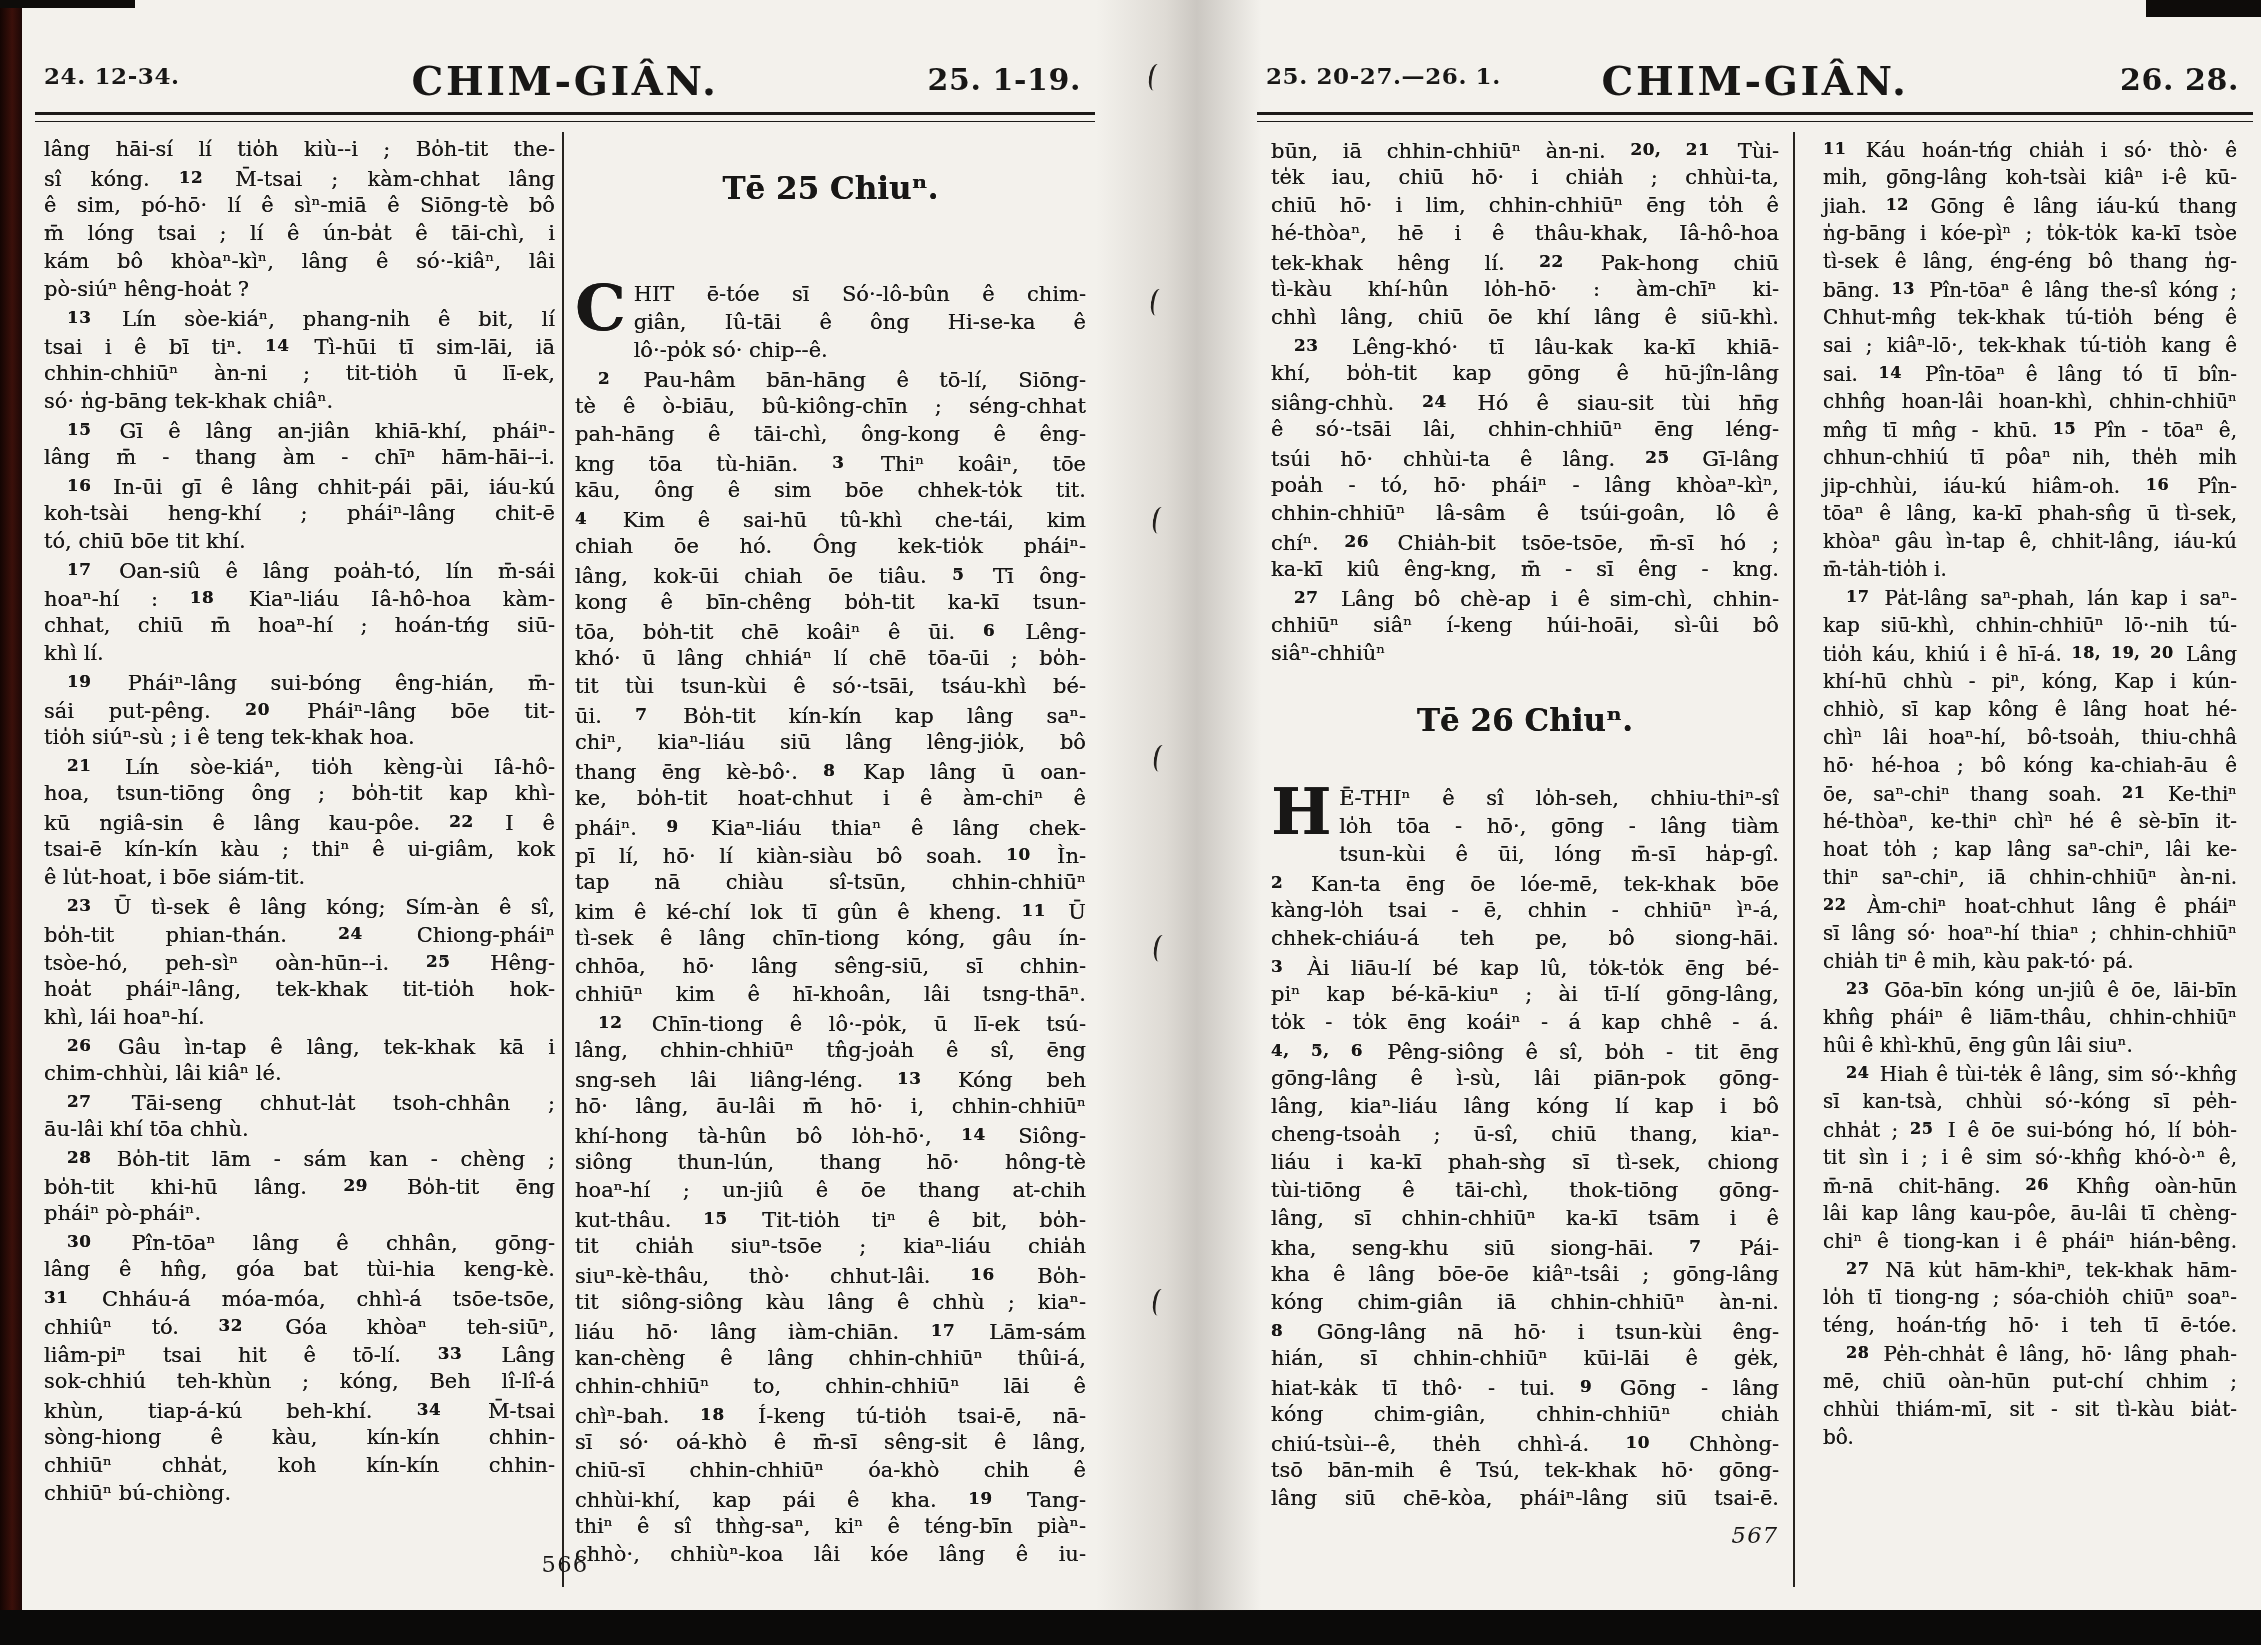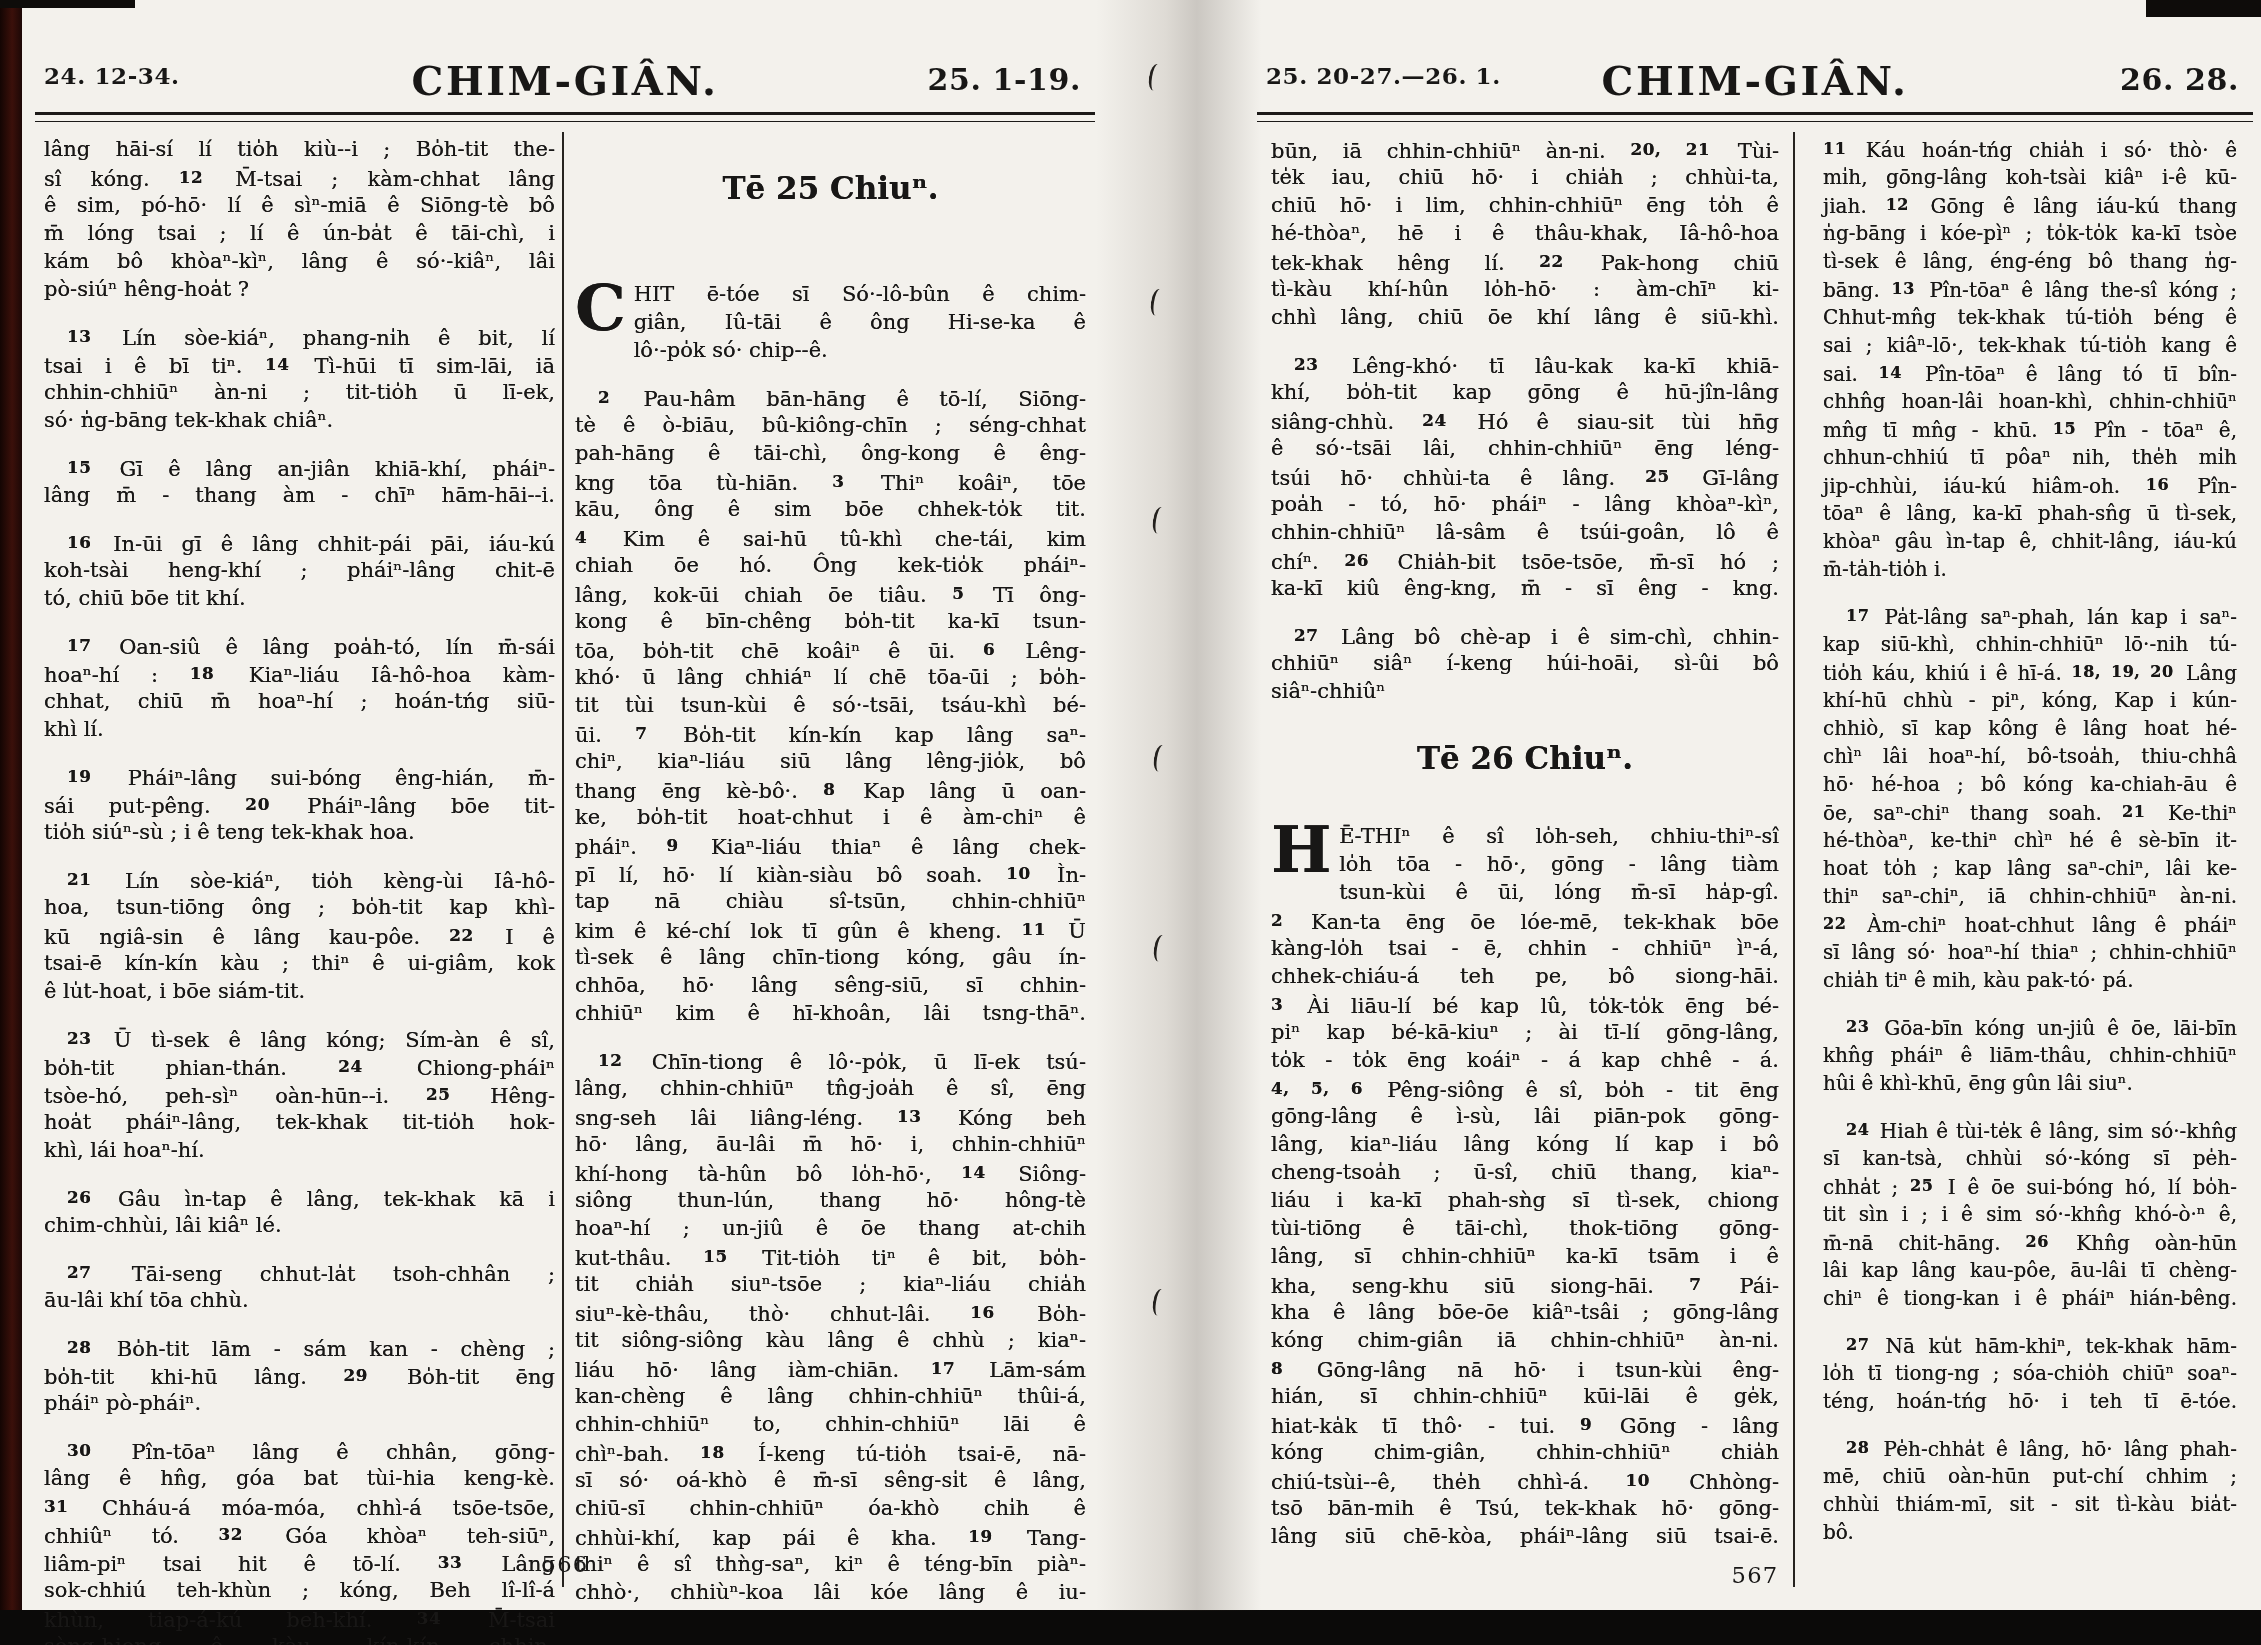--- a/index.html
+++ b/index.html
@@ -32,26 +32,26 @@
   .col{position:absolute;top:135px;font-size:21px;}
   #col-l1{left:9px;width:511px;}
   #col-l2{left:540px;width:511px;}
   #col-r1{left:14px;width:508px;}
   #col-r2{left:566px;width:414px;font-size:20px;}
   .divider{position:absolute;top:132px;width:1.9px;height:1455px;background:#26231f;}
   #div-left{left:527px;}
   #div-right{left:536px;}
   .pagenum{position:absolute;left:0;width:100%;text-align:center;font-size:22.6px;letter-spacing:1.3px;}
   #pn-left{top:1551px;}
-  #pn-right{top:1562px;}
+  #pn-right{top:1522px;font-style:italic;}
   
   .line{height:28px;line-height:28px;text-align:justify;text-align-last:justify;
     text-shadow:0 0 0.4px rgba(20,18,16,.85);}
   .line.last{text-align-last:left;}
-  .line.indent{text-indent:23px;margin-top:19px;}
+  .line.indent{text-indent:23px;}
   .vn{font-weight:bold;font-size:.8em;vertical-align:3.2px;letter-spacing:0.6px;padding-right:2.6px;}
   .chap-head{text-align:center;font-weight:bold;font-size:31px;height:32px;line-height:32px;
     margin-top:37px;margin-bottom:76px;text-shadow:0 0 0.4px rgba(20,18,16,.85);}
   .chap-head.mid{margin-bottom:48px;}
   .dropcap{float:left;font-size:64px;line-height:53px;height:55px;
     margin:1.3px 7.7px 0 0;font-weight:bold;text-shadow:0 0 0.6px rgba(20,18,16,.9);}
 </style>
 </head>
 <body>
 

